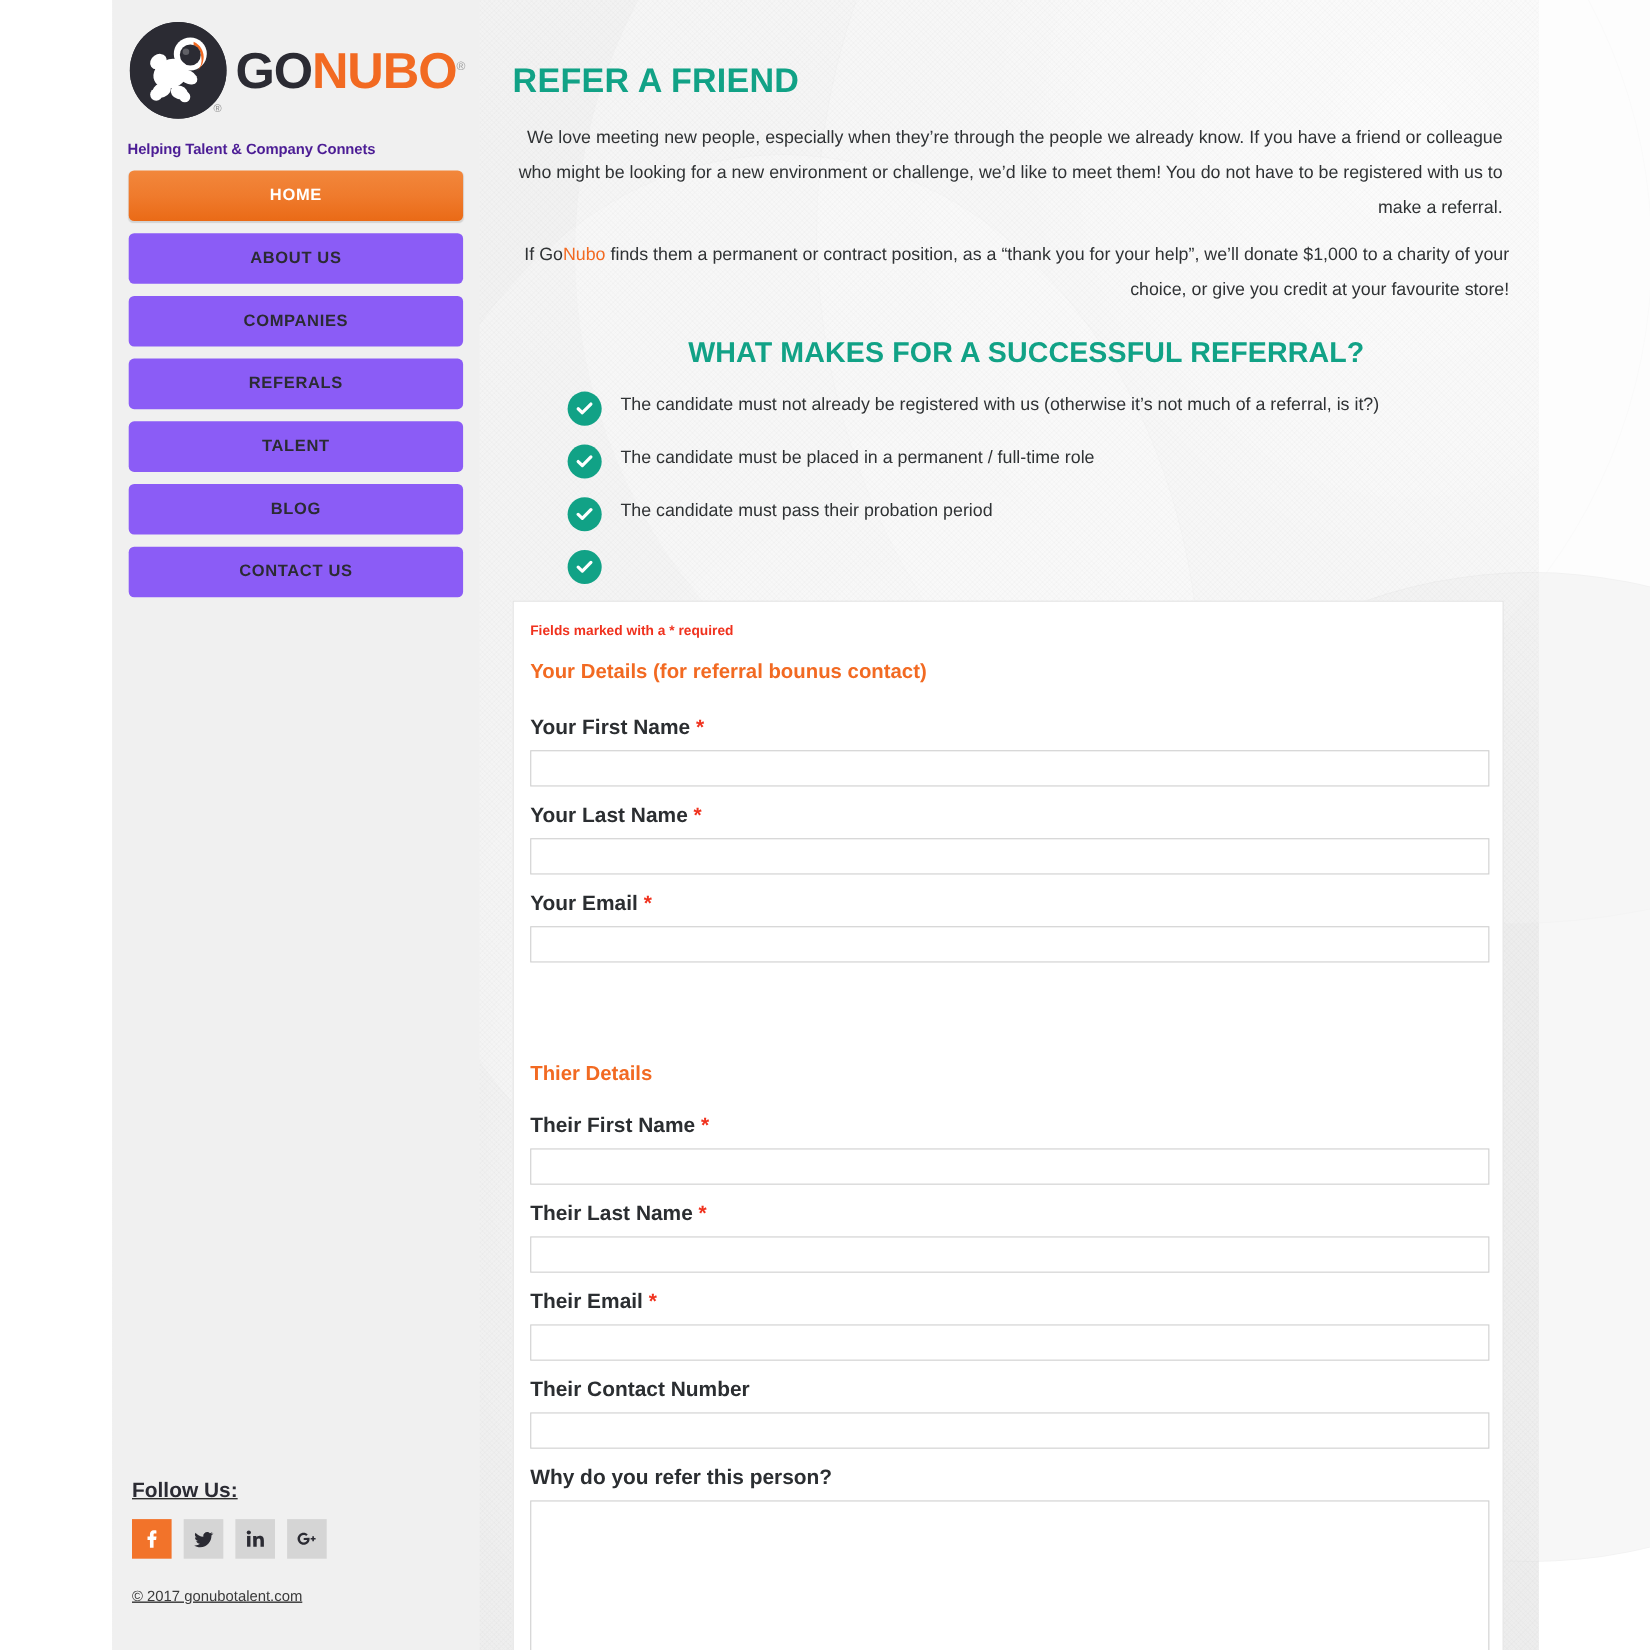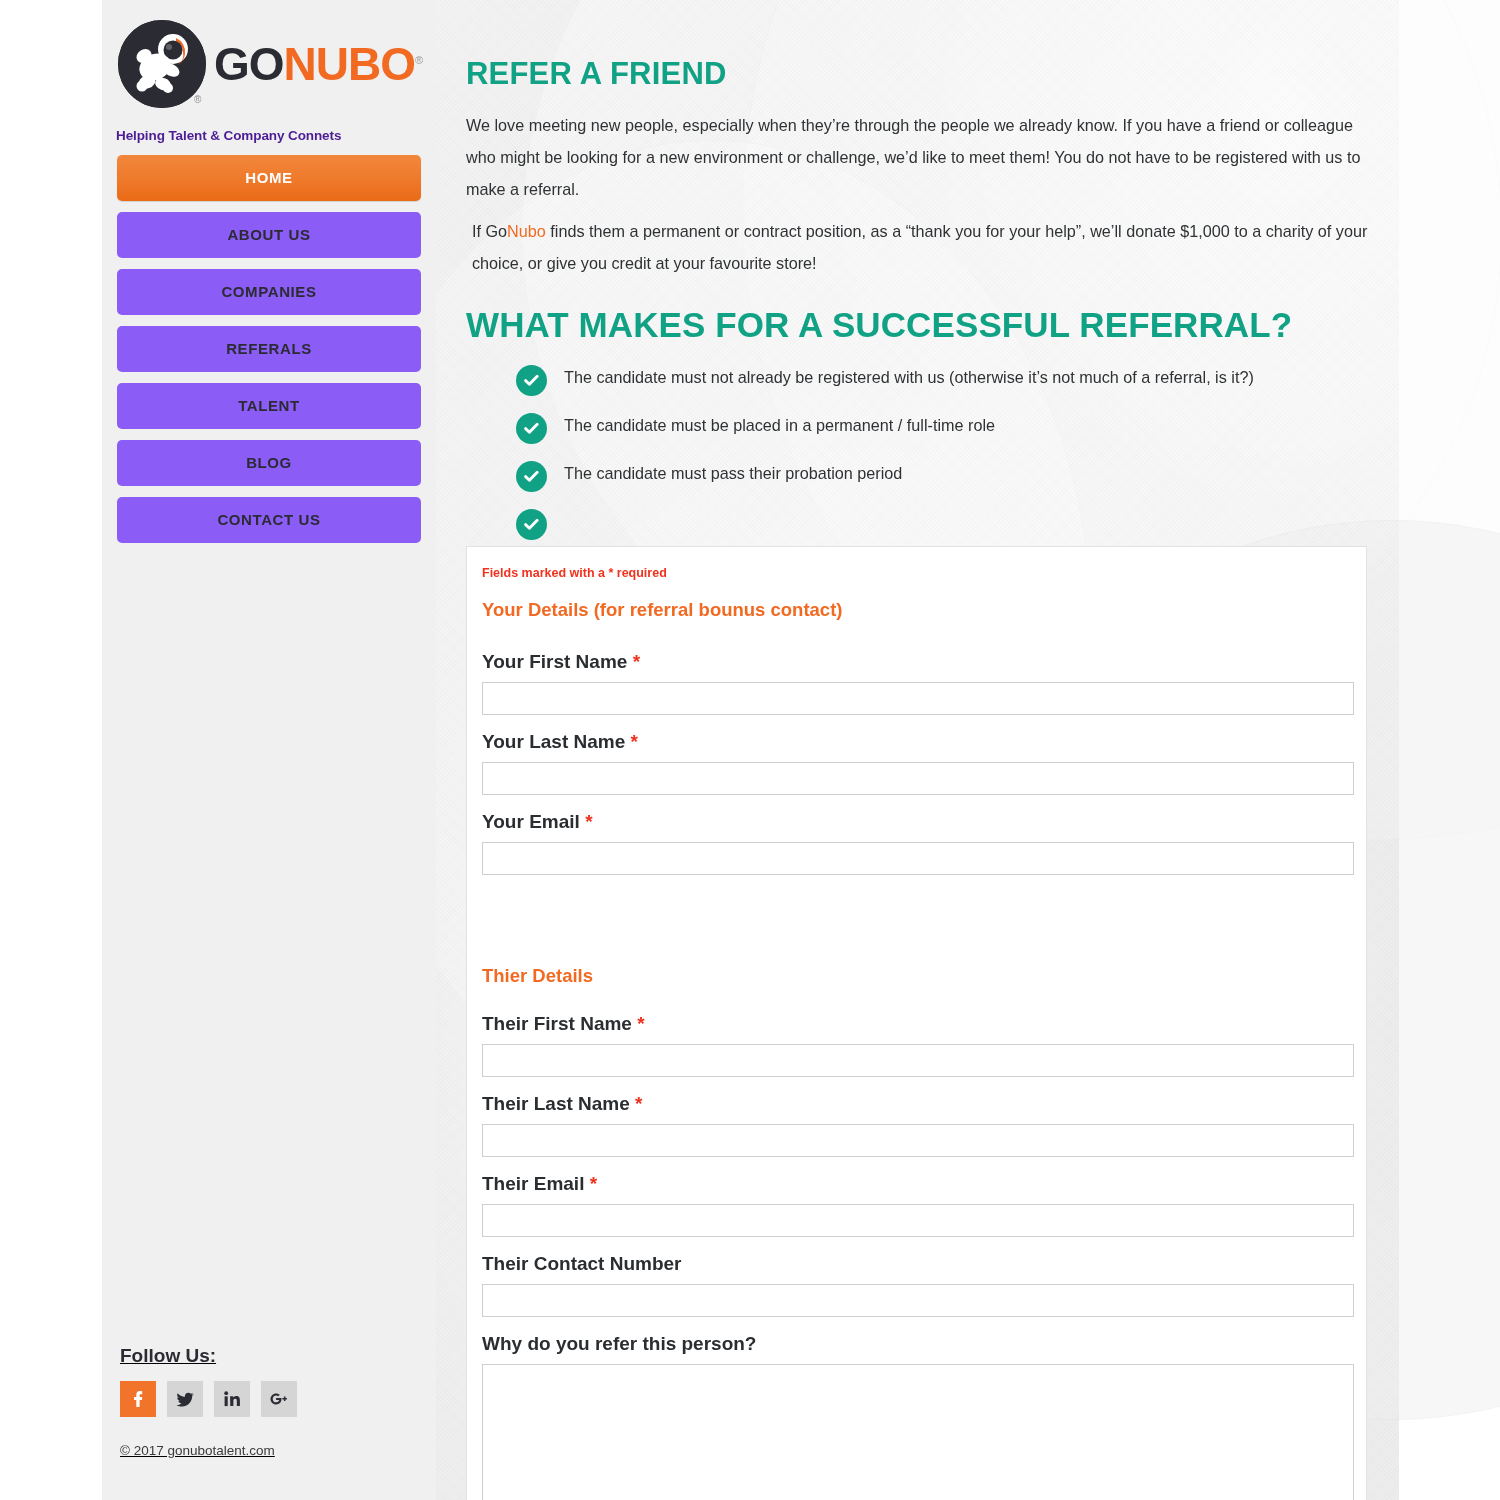--- a/index.html
+++ b/index.html
@@ -160,31 +160,33 @@
     color: #11a286;
     letter-spacing: 0.2px;
   }
   .intro-p {
     margin: 0;
     padding-top: 17px;
     font-size: 16.2px;
     line-height: 1.98;
     color: #2f3234;
     width: 900px;
+    text-align: right;
   }
   .intro-p.second { padding-top: 10px; padding-left: 6px; width: 906px; }
   .intro-p .brand-nubo { color: #f26a22; }
 
   h2.section-title {
     margin: 0;
     padding-top: 26px;
-    font-size: 35px;
+    font-size: 26px;
     font-weight: 700;
     color: #11a286;
     letter-spacing: 0.1px;
+    text-align: center;
   }
 
   ul.checklist {
     list-style: none;
     margin: 0;
     padding: 22px 0 0 50px;
   }
   ul.checklist li {
     display: flex;
     align-items: flex-start;

